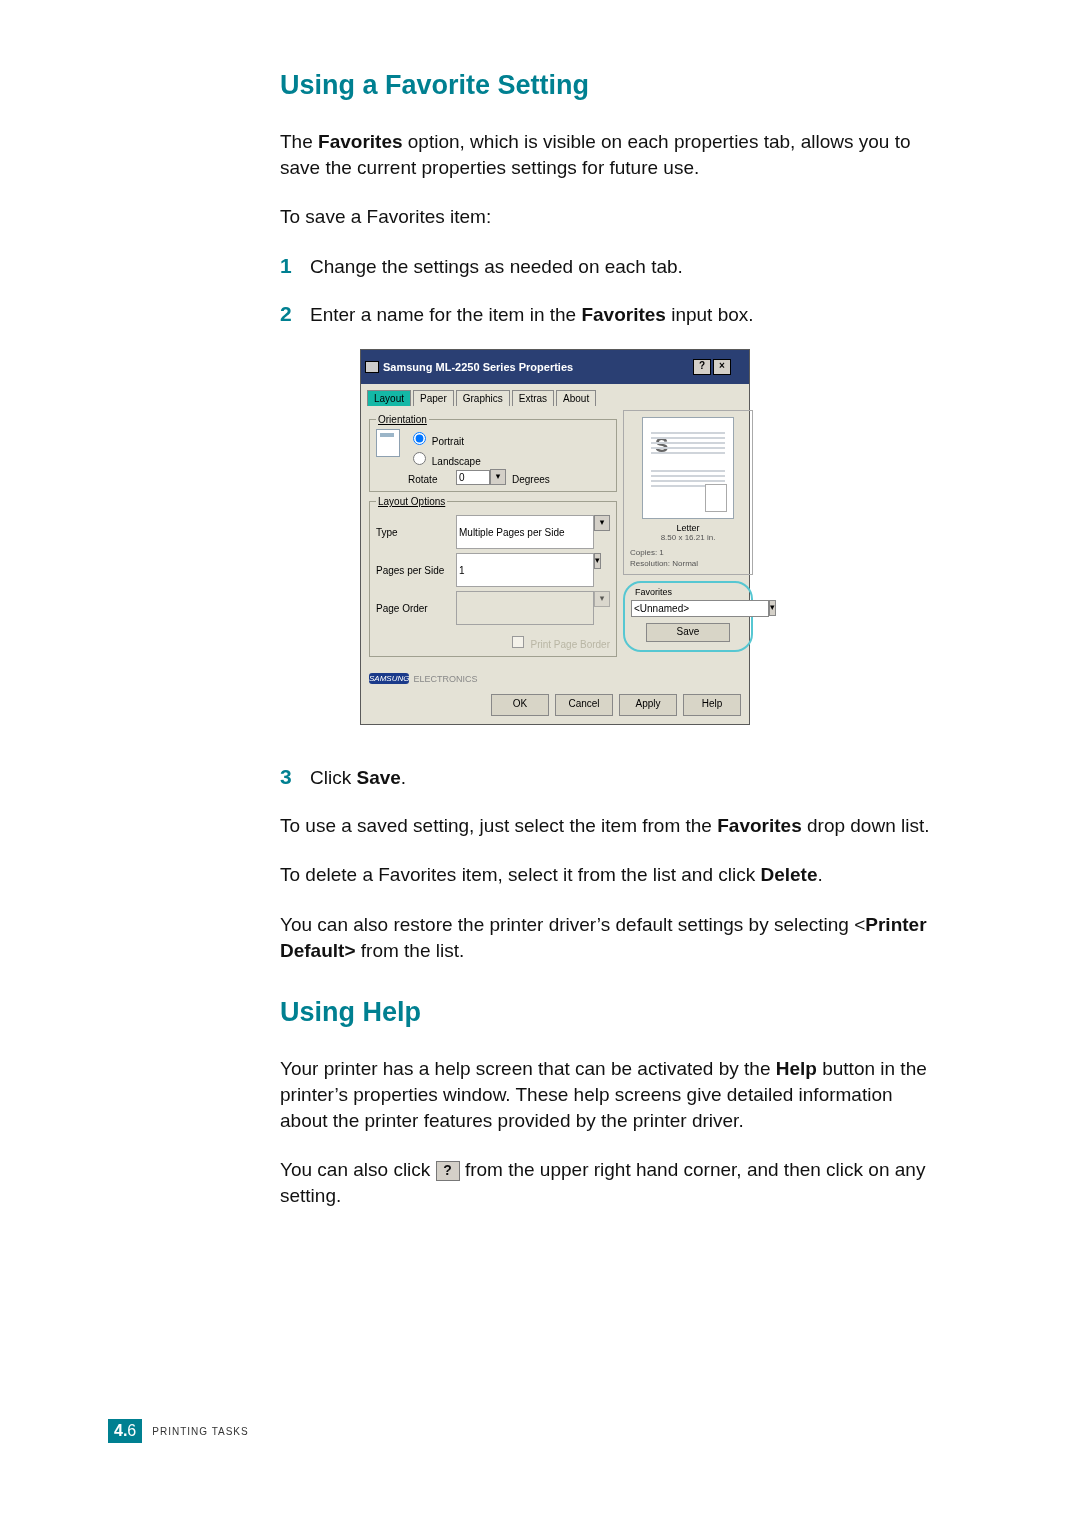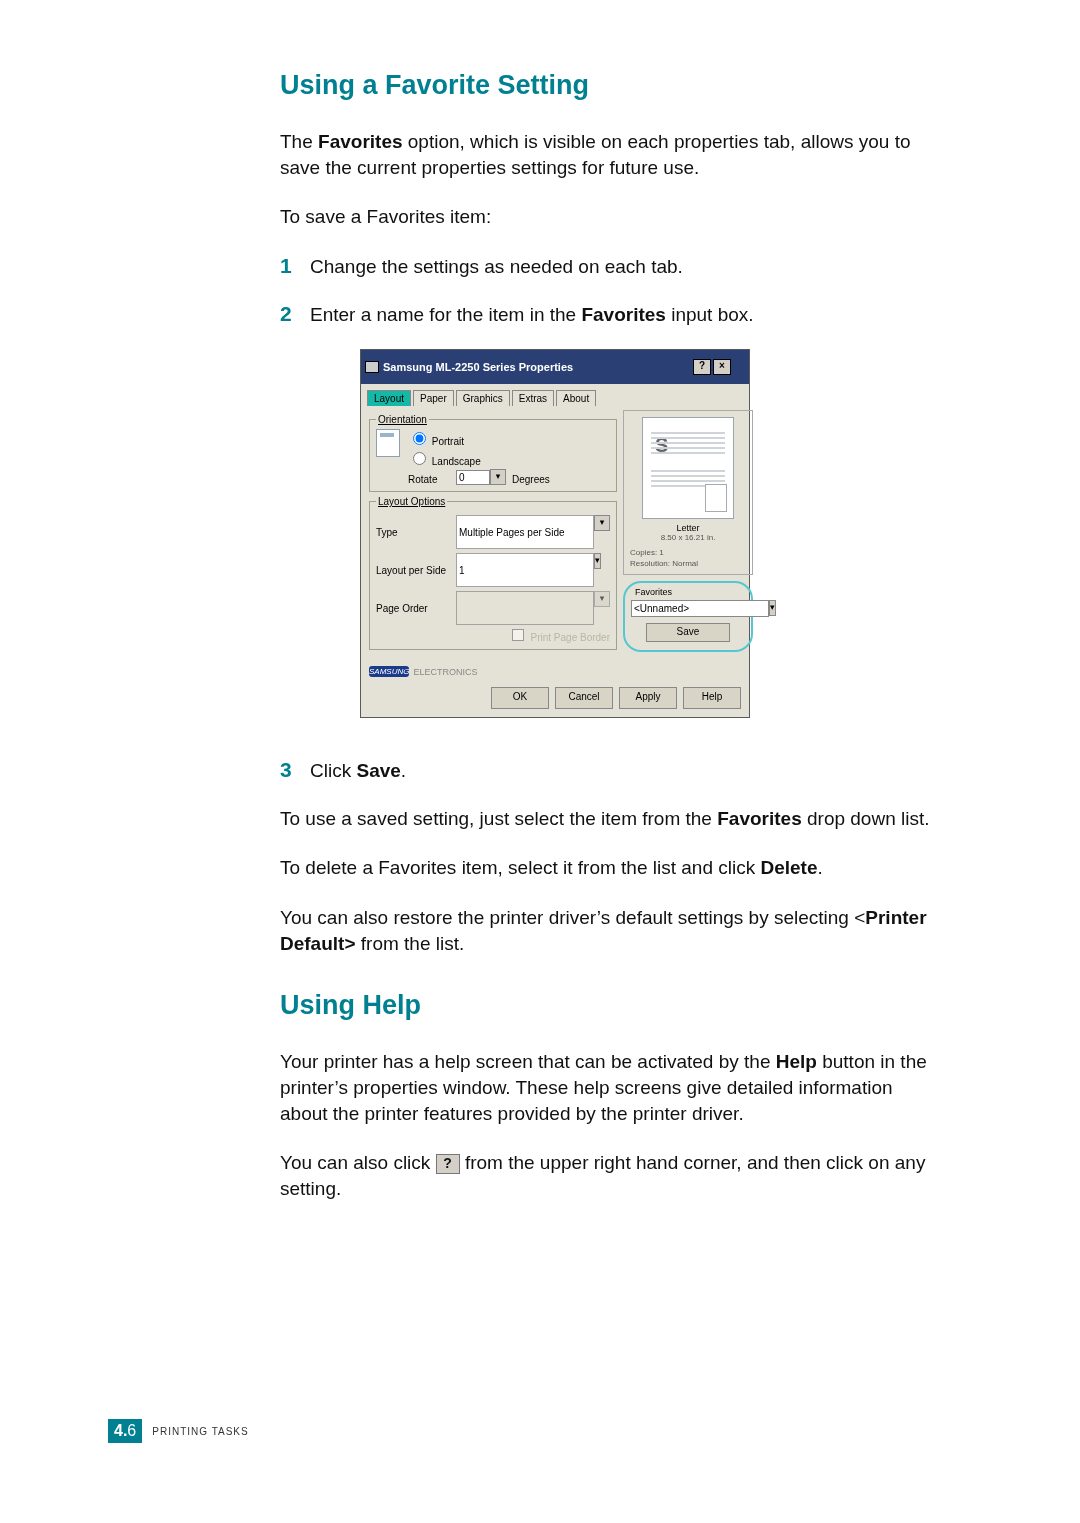--- a/index.html
+++ b/index.html
@@ -135,21 +135,21 @@
     display:inline-block; width:14px; height:14px; border:1px solid #888;
     background:#d4d0c8; text-align:center; line-height:12px; font-size:9px;
   }
   .layout-row { display:flex; align-items:center; margin:4px 0; }
   .layout-row .lbl { width: 80px; }
   .sel { flex:1; display:flex; }
   .sel input {
     flex:1; border:1px solid #a3a3a3; background:#fff; font-size:10px; height:14px;
     padding:16px 2px; box-sizing:border-box;
   }
-  .ppb-row { text-align:right; margin-top:4px; color:#b9b6a4;}
+  .ppb-row { text-align:right; margin-top:11px; color:#b9b6a4;}
   .ppb-row .chkbox {
     display:inline-block; width:10px; height:10px; border:1px solid #999; background:#f4f2ea; margin-right:4px;
   }
   .preview-box {
     border:1px solid #aaa; padding:6px; text-align:center; margin-bottom:4px;
   }
   .preview-pages {
     width: 90px; height: 100px; margin: 0 auto 4px auto; border:1px solid #99a6b0; background:#fff; position:relative;
   }
   .preview-pages .linegrp { position:absolute; left:8px; right:8px; }
@@ -294,21 +294,21 @@
 
               <div class="layout-row">
                 <span class="lbl">Type</span>
                 <div class="sel">
                   <input value="Multiple Pages per Side" style="">
                   <span class="dd-arrow">▾</span>
                 </div>
               </div>
 
               <div class="layout-row">
-                <span class="lbl">Layout per Side</span>
+                <span class="lbl">Pages per Side</span>
                 <div class="sel" style="max-width:70px">
                   <input value="1" style="">
                   <span class="dd-arrow">▾</span>
                 </div>
               </div>
 
               <div class="layout-row">
                 <span class="lbl">Page Order</span>
                 <div class="sel">
                   <input disabled="" style="background: rgb(228, 226, 214);" value="">

